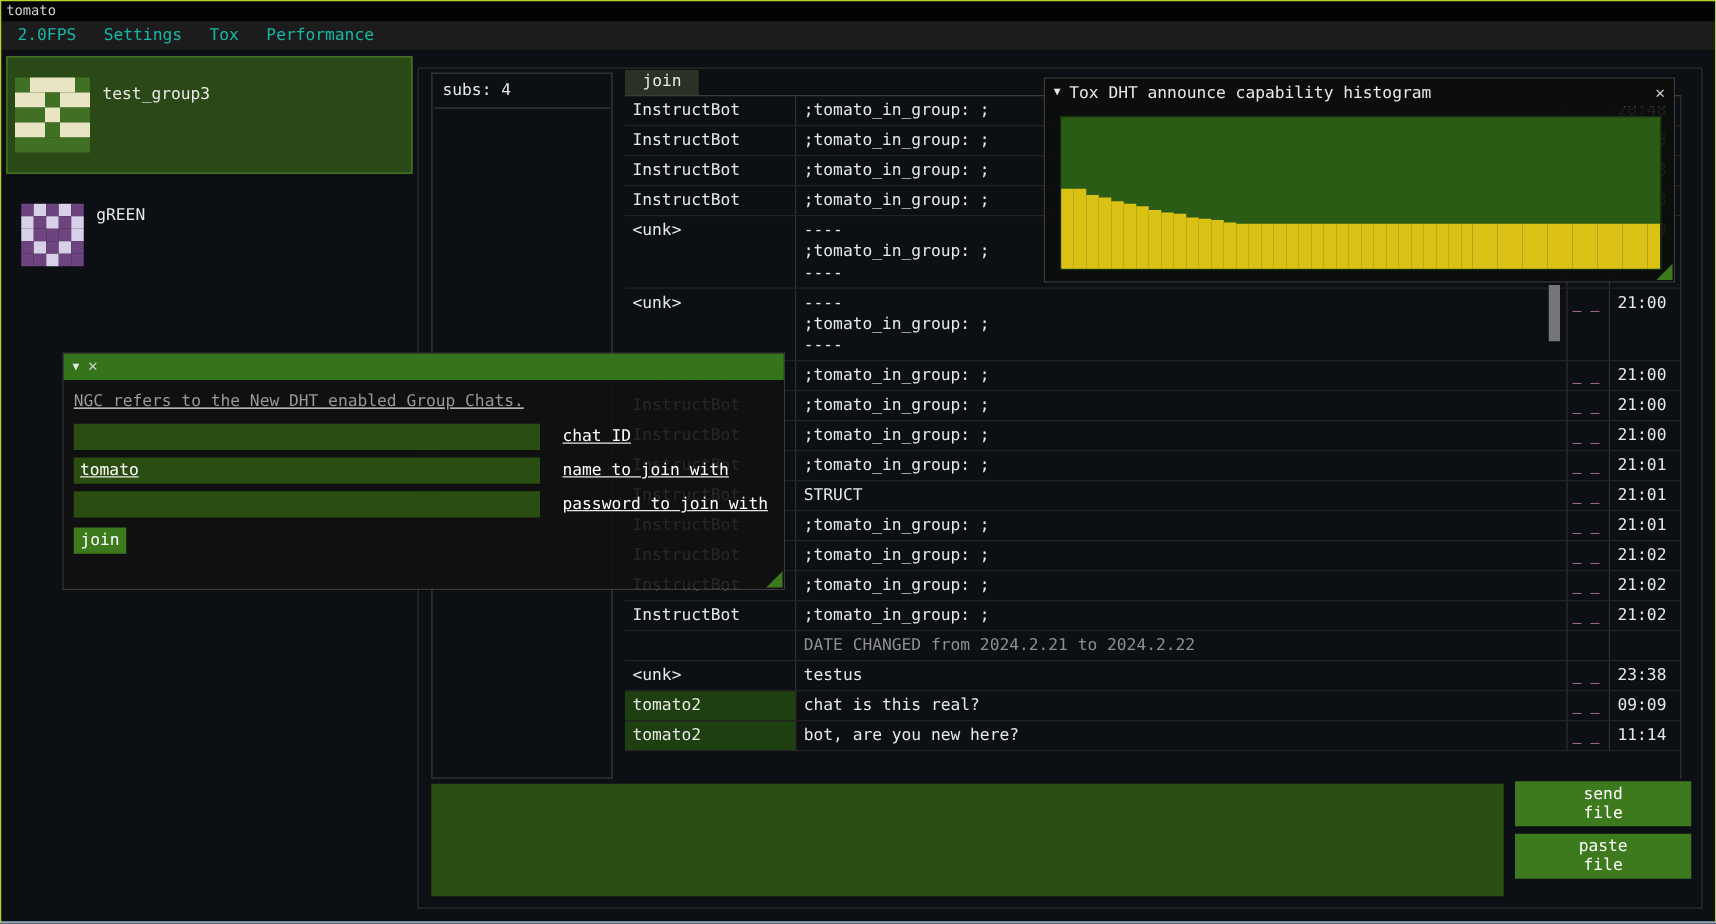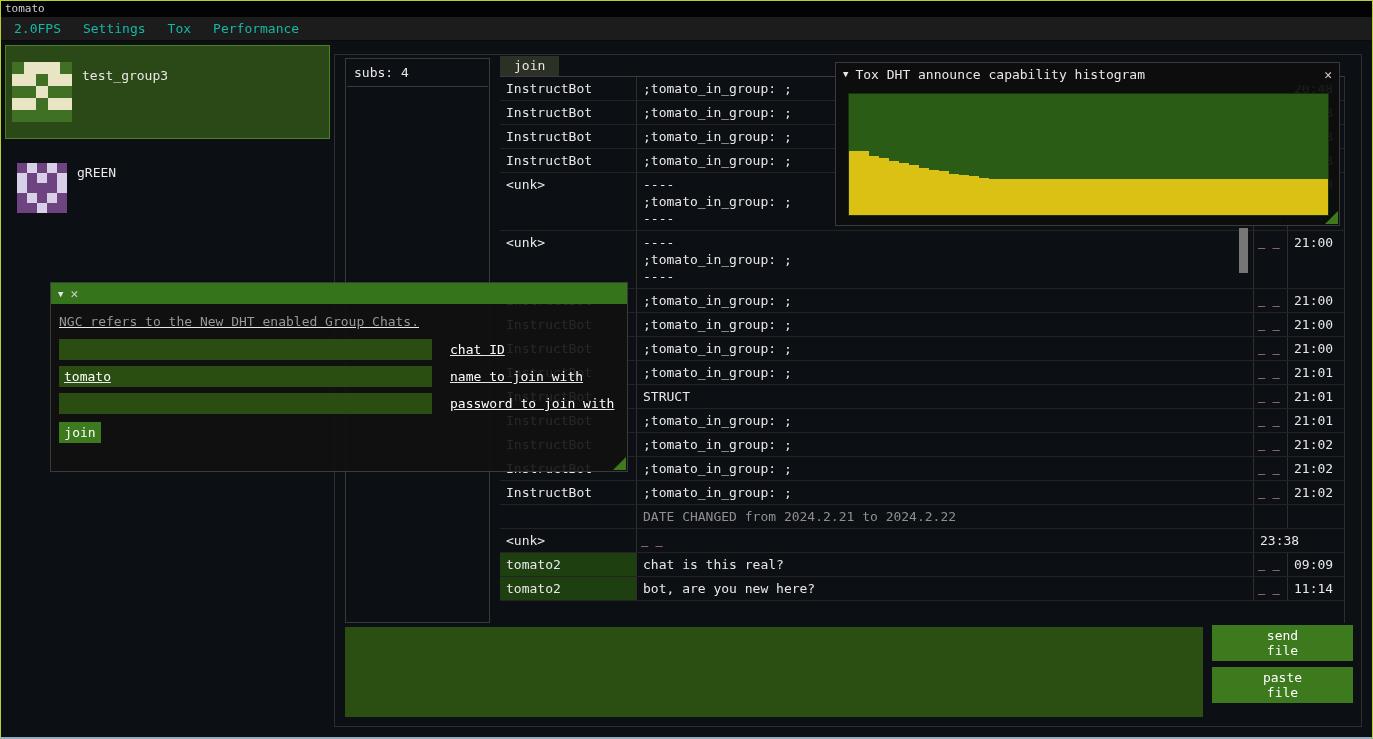--- a/index.html
+++ b/index.html
@@ -261,20 +261,21 @@
       <div class="cell time">21:02</div>
     </div>
     <div class="chat-row row-date">
       <div class="cell sender"></div>
       <div class="cell msg">DATE CHANGED from 2024.2.21 to 2024.2.22</div>
       <div class="cell status"></div>
       <div class="cell time"></div>
     </div>
     <div class="chat-row">
       <div class="cell sender">&lt;unk&gt;</div>
+      <div class="cell msg">testus</div>
       <div class="cell status">_ _</div>
       <div class="cell time">23:38</div>
     </div>
     <div class="chat-row">
       <div class="cell sender sender-self">tomato2</div>
       <div class="cell msg">chat is this real?</div>
       <div class="cell status">_ _</div>
       <div class="cell time">09:09</div>
     </div>
     <div class="chat-row">

